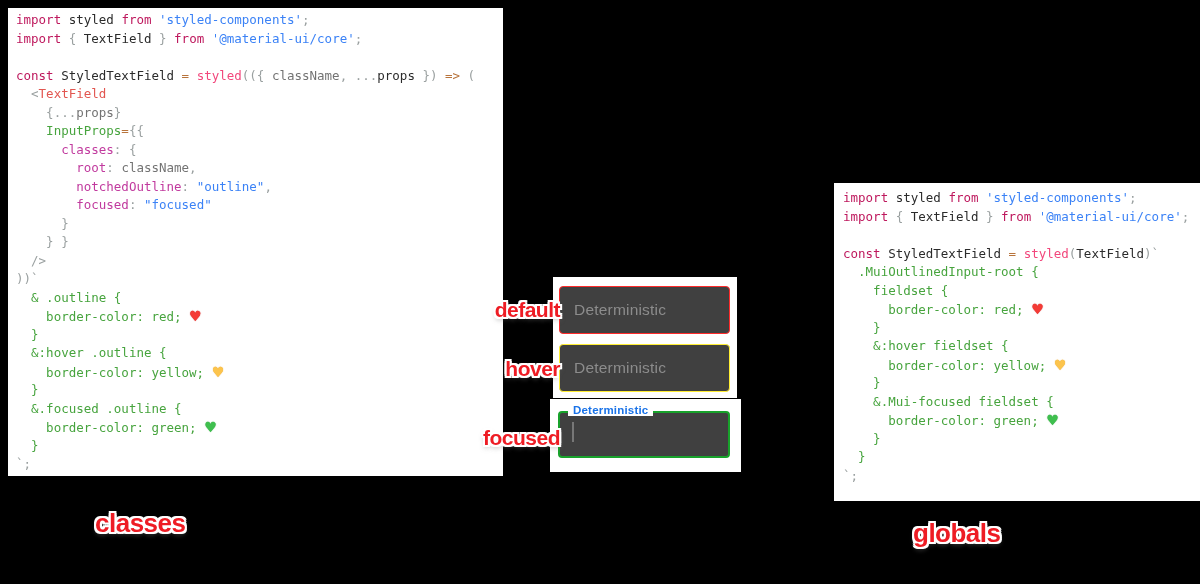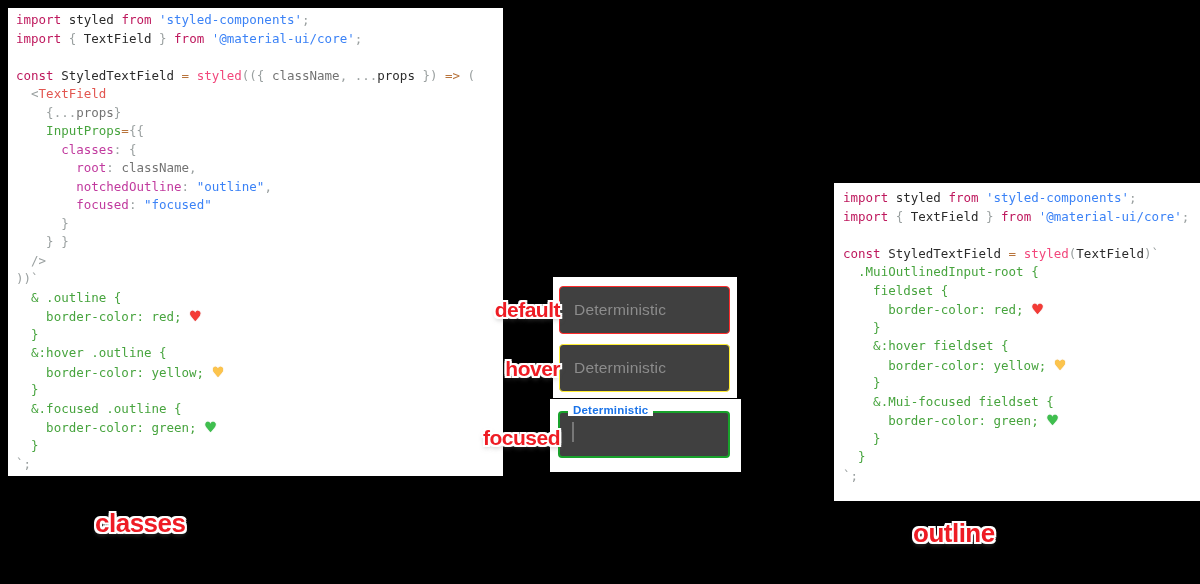--- a/index.html
+++ b/index.html
@@ -90,13 +90,13 @@
   <div id="tf-focused" class="tfield" style="border-color: rgb(24, 162, 43);">
     <span class="notch-label" style="color: rgb(26, 115, 232);">Deterministic</span>
     <span class="caret"></span>
   </div>
 </div>
 
 <div class="tag tag-mid" id="tag-default">default</div>
 <div class="tag tag-mid" id="tag-hover">hover</div>
 <div class="tag tag-mid" id="tag-focused">focused</div>
 <div class="tag" id="tag-classes">classes</div>
-<div class="tag" id="tag-globals">outline</div>
+<div class="tag" id="tag-globals">globals</div>
 
 </body></html>

